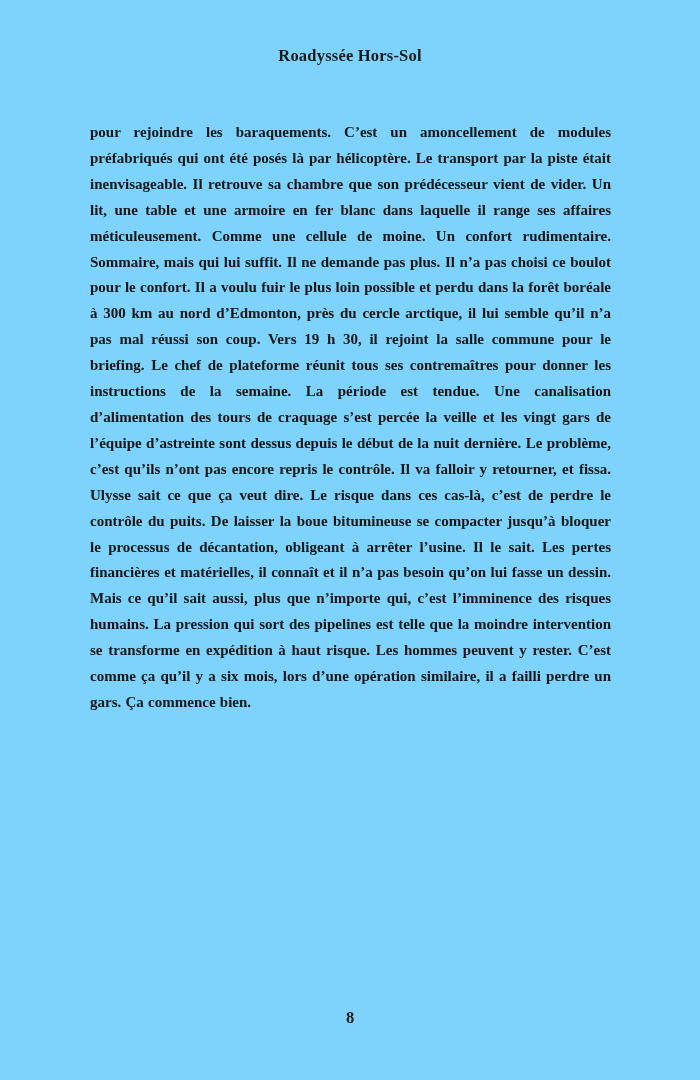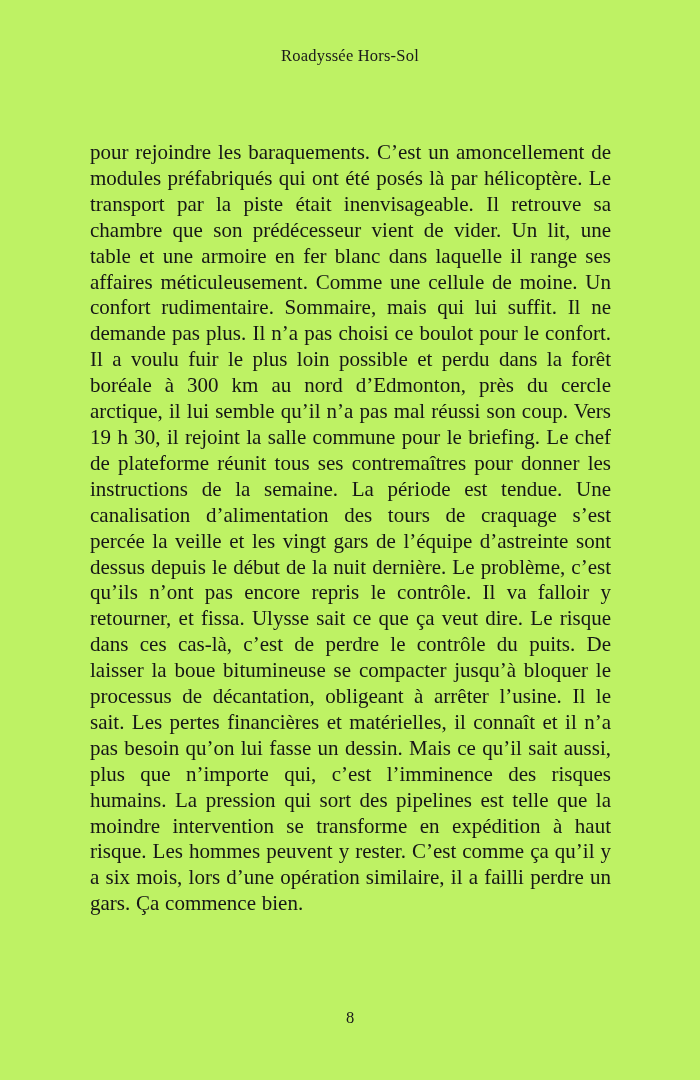--- a/index.html
+++ b/index.html
@@ -11,42 +11,42 @@
     width: 700px;
     height: 1080px;
     position: relative;
     font-family: "Liberation Serif", "DejaVu Serif", serif;
     color: #161616;
     overflow: hidden;
   }
   .book-page {
     position: absolute;
     inset: 0;
-    background: #bef264;
+    background: #7dd3fc;
+    font-weight: bold;
   }
   .running-header {
     position: absolute;
     top: 46px;
     left: 0;
     width: 100%;
     text-align: center;
     font-size: 16.5px;
     letter-spacing: 0.2px;
     color: #1a1a1a;
   }
   .text-block {
     position: absolute;
     top: 120px;
     left: 90px;
     right: 89px;
     text-align: justify;
-    font-size: 21px;
+    font-size: 15px;
     line-height: 25.9px;
     word-spacing: 0.5px;
-    margin-top: 20px;
   }
   .text-block p {
     margin: 0;
   }
   .text-block p.indented {
     margin-top: 6px;
     text-indent: 30px;
   }
   .page-number {
     position: absolute;

